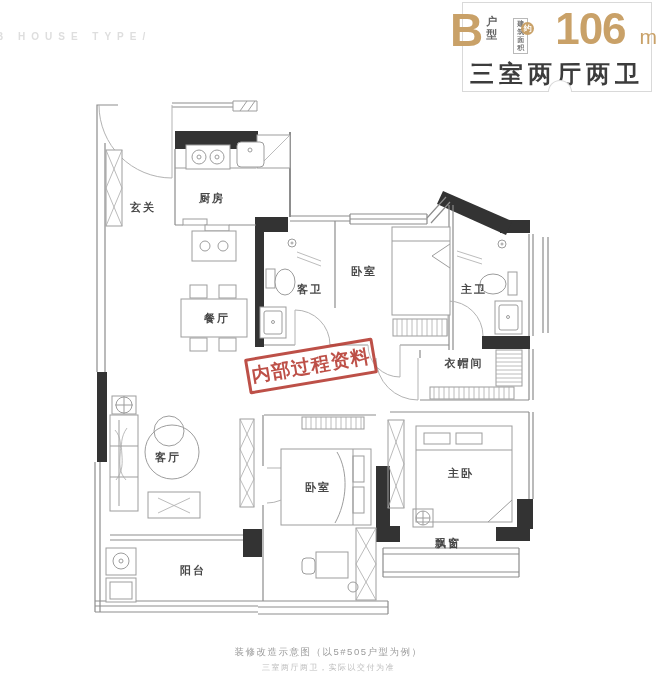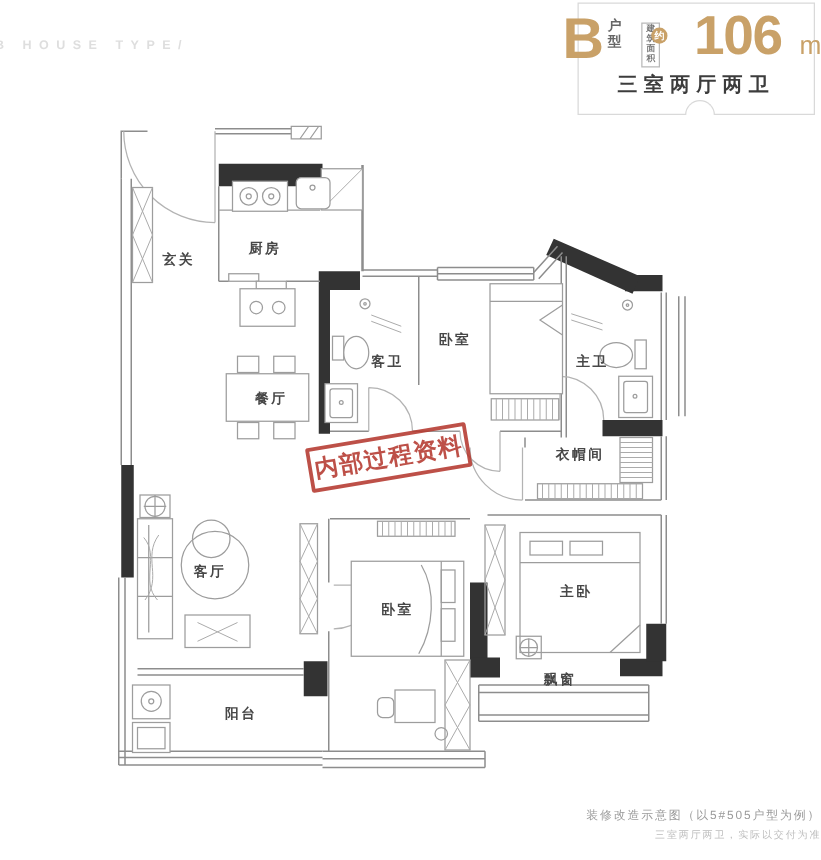--- a/index.html
+++ b/index.html
@@ -37,36 +37,36 @@
     border:1px solid #b9b9b9;padding:1px 3px;
     font-size:7px;line-height:8px;color:#777;text-align:center;font-weight:bold;
   }
   .hdr-approx{
     position:absolute;right:-7px;top:3px;width:13px;height:13px;border-radius:50%;
     background:var(--gold);color:#fff;font-size:8px;line-height:13px;text-align:center;
   }
   .hdr-val{font-size:44px;line-height:40px;font-weight:bold;color:var(--gold);margin-left:27px;letter-spacing:-1px}
   .hdr-unit{font-size:21px;font-weight:normal;color:var(--gold);align-self:flex-end;margin:0 0 6px 14px}
   .hdr-sub{
-    text-align:center;font-size:16px;font-weight:bold;color:#3c3c3c;
+    text-align:center;font-size:24px;font-weight:bold;color:#3c3c3c;
     letter-spacing:5px;margin-top:3px;
   }
 
   
   .stamp{
     position:absolute;left:246px;top:348px;width:130px;height:36px;
     border:3px solid var(--stamp-red);border-radius:2px;
     transform:rotate(-9.5deg);
     display:flex;align-items:center;justify-content:center;
     color:var(--stamp-red);font-size:19px;font-weight:bold;letter-spacing:1px;
     opacity:.88;background:rgba(255,255,255,.15);
   }
 
   
-  .footer{position:absolute;left:0;right:0;top:646px;text-align:right}
+  .footer{position:absolute;left:0;right:0;top:646px;text-align:center}
   .footer .l1{font-size:9.5px;color:#9b9b9b;letter-spacing:1.5px}
   .footer .l2{font-size:8px;color:#bdbdbd;letter-spacing:1.5px;margin-top:3px}
 
   
   svg{position:absolute;left:0;top:0}
   .w{stroke:#8d8d8d;stroke-width:1.2;fill:none}
   .w2{stroke:#8d8d8d;stroke-width:2;fill:none}
   .f{stroke:#9d9d9d;stroke-width:1;fill:#fff}
   .fo{stroke:#9d9d9d;stroke-width:1;fill:none}
   .h{stroke:#ababab;stroke-width:.8;fill:none}

